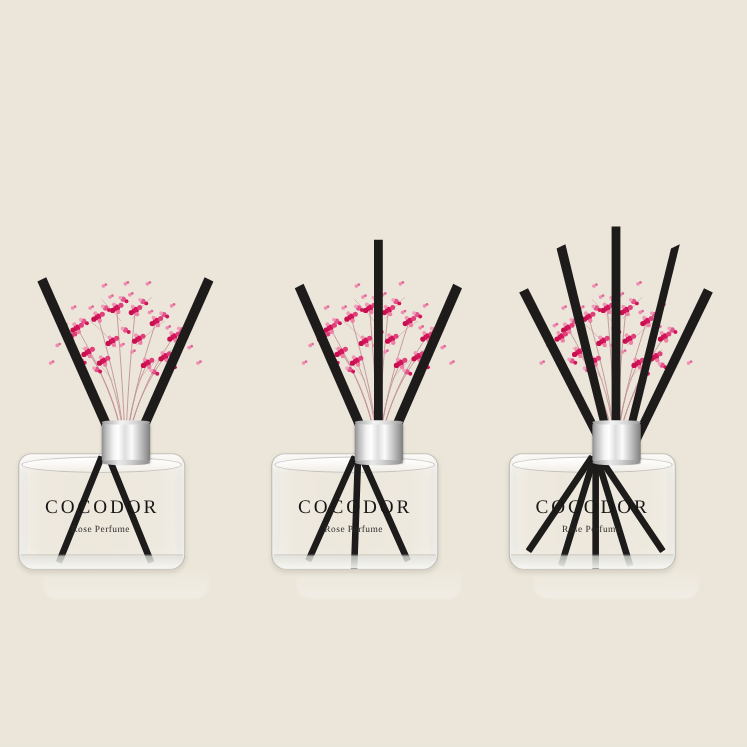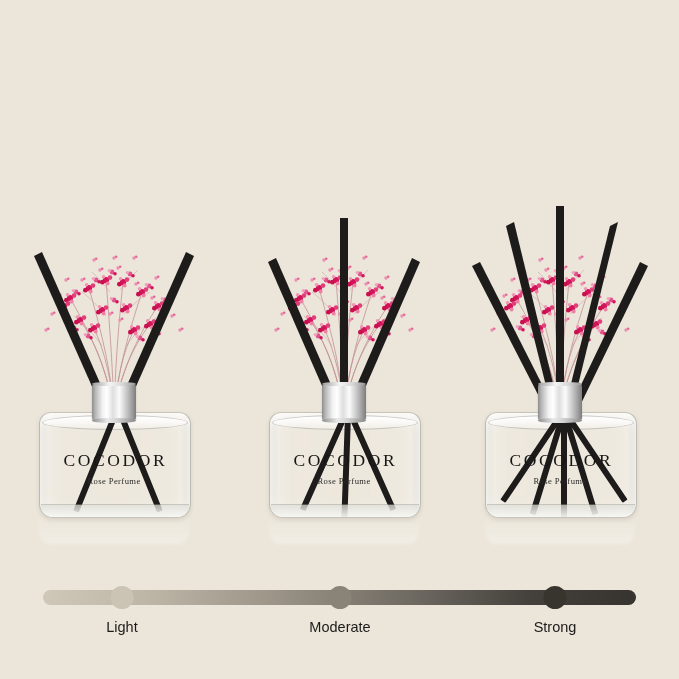--- a/index.html
+++ b/index.html
@@ -80,20 +80,21 @@
   .arrangement svg { display: block; }
 
   
   .bottle {
     position: absolute;
     left: 50%;
     transform: translateX(-50%);
     bottom: 24px;
     width: 150px;
     height: 148px;
+    padding-left: 45px;
   }
   
   .collar {
     position: absolute;
     left: 50%;
     transform: translateX(-50%);
     top: 0;
     width: 44px;
     height: 36px;
     border-radius: 3px 3px 2px 2px;
@@ -581,23 +582,14 @@
         <div class="label-wrap">
           <div class="brand">COCODOR</div>
           <div class="variant">Rose Perfume</div>
         </div>
         <div class="reflection"></div>
       </div>
     </div>
 
   </div>
 
-  <div id="slider">
-    <div id="track"></div>
-    <div class="knob k0"></div>
-    <div class="knob k1"></div>
-    <div class="knob k2"></div>
-    <div class="tick-label t0">Light</div>
-    <div class="tick-label t1">Moderate</div>
-    <div class="tick-label t2">Strong</div>
-  </div>
 
 </div>
 
 </body></html>

